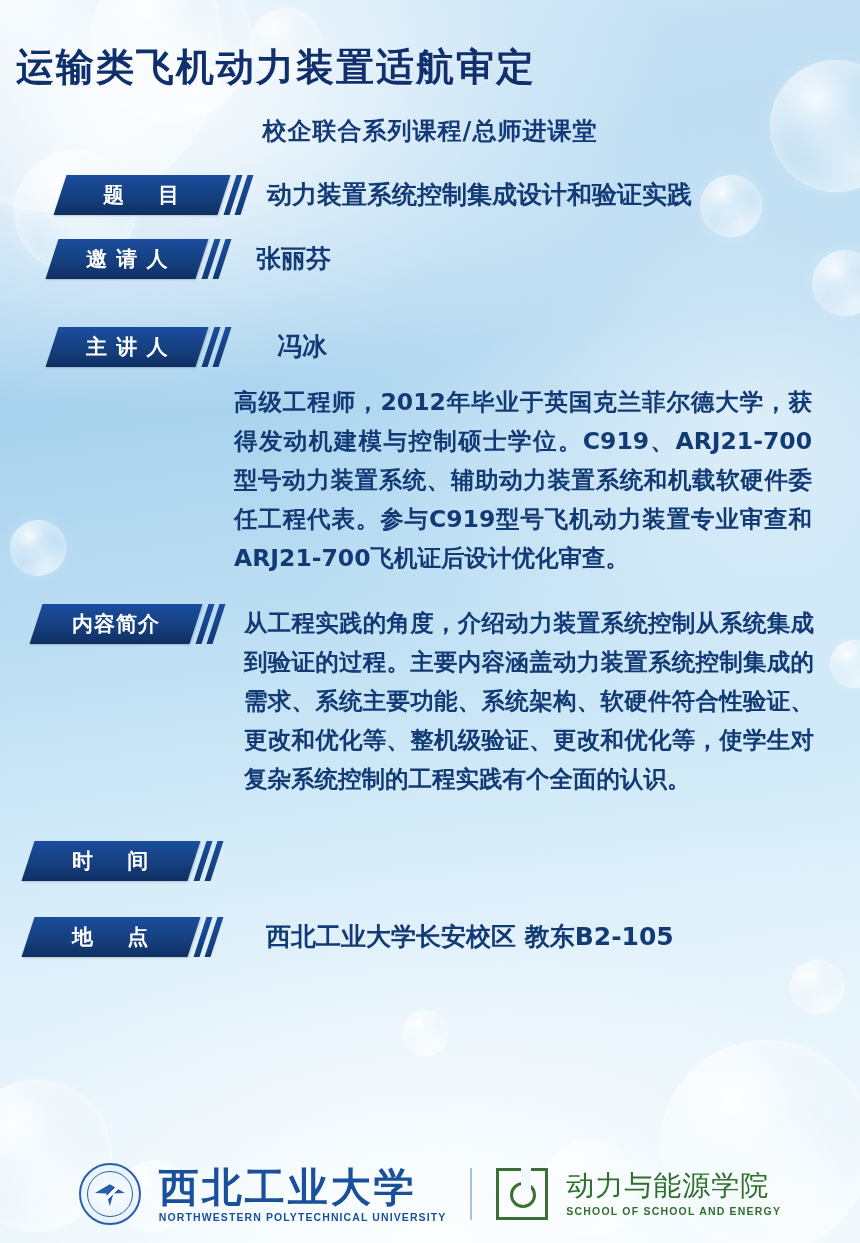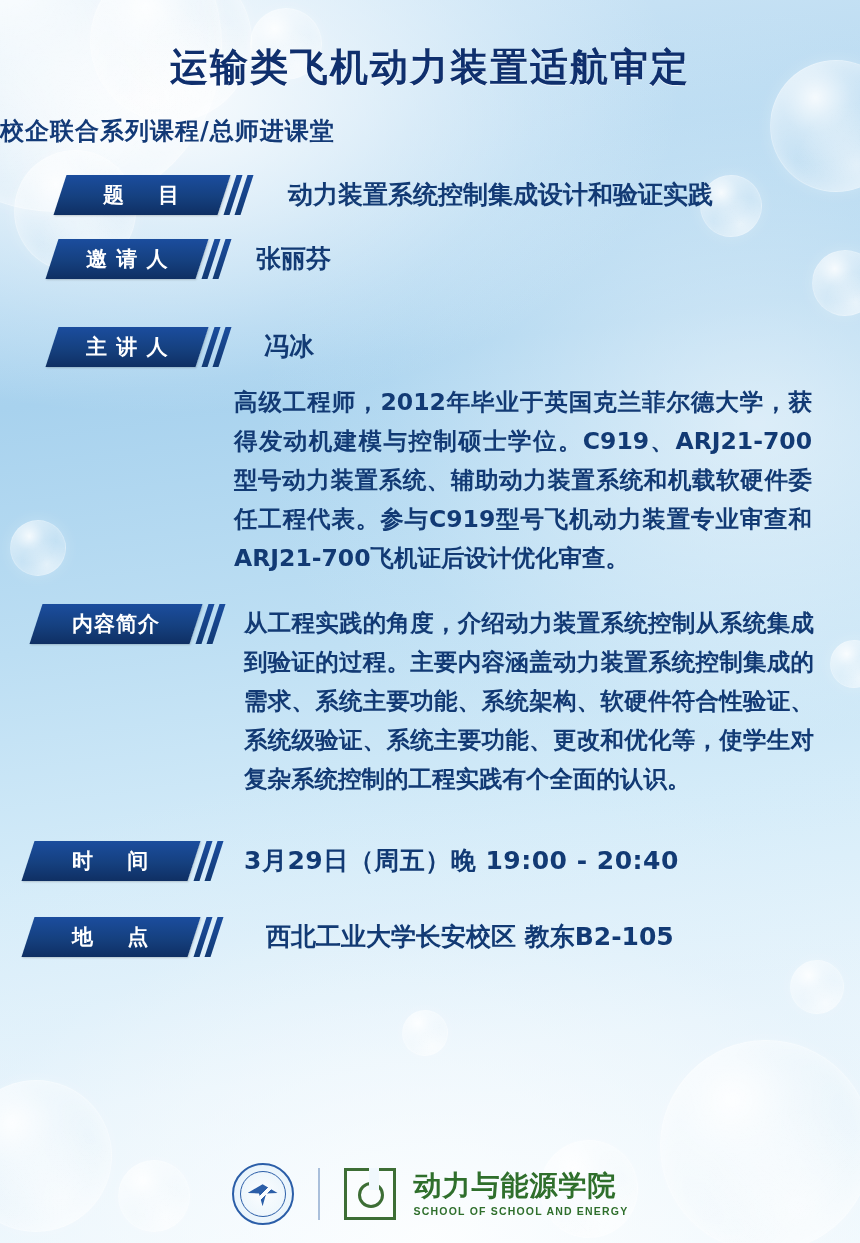--- a/index.html
+++ b/index.html
@@ -52,31 +52,31 @@
   .drop.d15{ left: 830px; top: 640px;  width: 46px;  height: 46px; }
 
   .content {
     position: relative;
     z-index: 5;
     width: 860px;
     height: 1243px;
   }
 
   .title {
-    text-align: center;
     padding-top: 42px;
     font-family: "DejaVu Sans", sans-serif;
     font-size: 38px;
     font-weight: bold;
     color: #0f2f6d;
     letter-spacing: 2px;
     text-shadow: 0 1px 0 rgba(255,255,255,0.6);
+    padding-left: 16px;
   }
   .subtitle {
-    text-align: left;
+    text-align: center;
     margin-top: 22px;
     font-family: "DejaVu Sans", sans-serif;
     font-size: 24px;
     font-weight: bold;
     color: #133a77;
     letter-spacing: 1px;
   }
 
   .row {
     position: relative;
@@ -124,29 +124,29 @@
   .slashes i:nth-child(2) { left: 11px; }
 
   .value {
     color: #123a74;
     font-family: "DejaVu Sans", sans-serif;
     font-weight: bold;
   }
 
   .r-title { margin-top: 28px; padding-left: 60px; }
   .r-title .tag { width: 164px; }
-  .r-title .value { font-size: 25px; margin-left: 32px; line-height: 40px; }
+  .r-title .value { font-size: 25px; margin-left: 11px; line-height: 40px; }
 
   .r-invite { margin-top: 24px; padding-left: 52px; }
   .r-invite .tag { width: 150px; }
   .r-invite .value { font-size: 25px; margin-left: 22px; line-height: 40px; }
 
   .r-speaker { margin-top: 48px; padding-left: 52px; }
   .r-speaker .tag { width: 150px; }
-  .r-speaker .value { font-size: 25px; margin-left: 30px; line-height: 40px; }
+  .r-speaker .value { font-size: 25px; margin-left: 43px; line-height: 40px; }
 
   .bio {
     margin: 16px 48px 4px 234px;
     color: #123a74;
     font-family: "DejaVu Sans", sans-serif;
     font-size: 23.5px;
     font-weight: bold;
     line-height: 39px;
     text-align: justify;
   }
@@ -252,21 +252,21 @@
   .power-mark::after {
     content: "";
     position: absolute;
     left: 22px; top: -3px;
     width: 10px; height: 22px;
     background: #f0f8fd;
   }
   .power-cn {
     font-family: "DejaVu Sans", sans-serif;
     font-size: 28px;
-    font-weight: bold;
+    font-weight: normal;
     color: #2f6f2c;
     letter-spacing: 1px;
     line-height: 1.1;
   }
   .power-en {
     font-family: "Liberation Sans", sans-serif;
     font-size: 10.5px;
     font-weight: bold;
     color: #2f6f2c;
     letter-spacing: 1.2px;
@@ -335,48 +335,51 @@
     <div class="bio">高级工程师，2012年毕业于英国克兰菲尔德大学，获得发动机建模与控制硕士学位。C919、ARJ21-700型号动力装置系统、辅助动力装置系统和机载软硬件委任工程代表。参与C919型号飞机动力装置专业审查和ARJ21-700飞机证后设计优化审查。</div>
 
     <div class="row r-intro">
       <div class="tag">
         <span class="tag-text">内容简介</span>
       </div>
       <div class="slashes">
           <i></i>
           <i></i>
         </div>
-      <div class="intro-text">从工程实践的角度，介绍动力装置系统控制从系统集成到验证的过程。主要内容涵盖动力装置系统控制集成的需求、系统主要功能、系统架构、软硬件符合性验证、系统级验证、系统主要功能、更改和优化等，使学生对复杂系统控制的工程实践有个全面的认识。</div>
+      <div class="intro-text">从工程实践的角度，介绍动力装置系统控制从系统集成到验证的过程。主要内容涵盖动力装置系统控制集成的需求、系统主要功能、系统架构、软硬件符合性验证、更改和优化等、整机级验证、更改和优化等，使学生对复杂系统控制的工程实践有个全面的认识。</div>
     </div>
 
     <div class="row r-time">
       <div class="tag">
         <span class="tag-text">时    间</span>
       </div>
       <div class="slashes">
           <i></i>
           <i></i>
         </div>
-      <div class="value">3月29日（周五）晚 19:00 - 20:40</div>
     </div>
 
     <div class="row r-place">
       <div class="tag">
         <span class="tag-text">地    点</span>
       </div>
       <div class="slashes">
           <i></i>
           <i></i>
         </div>
       <div class="value">西北工业大学长安校区 教东B2-105</div>
     </div>
 
     <div class="footer">
       <div class="logo-seal">
         <div class="bird"></div>
+      </div>
+      <div>
+        <div class="nwpu-cn">西北工业大学</div>
+        <div class="nwpu-en">NORTHWESTERN POLYTECHNICAL UNIVERSITY</div>
       </div>
       <div class="sep-line"></div>
       <div class="power-mark"></div>
       <div>
         <div class="power-cn">动力与能源学院</div>
         <div class="power-en">SCHOOL OF SCHOOL AND ENERGY</div>
       </div>
     </div>
 
   </div>

